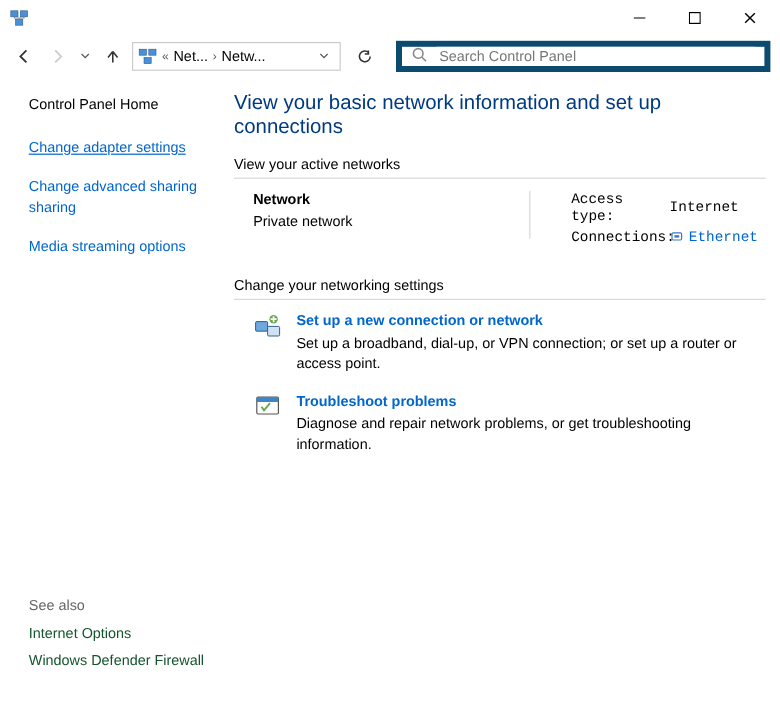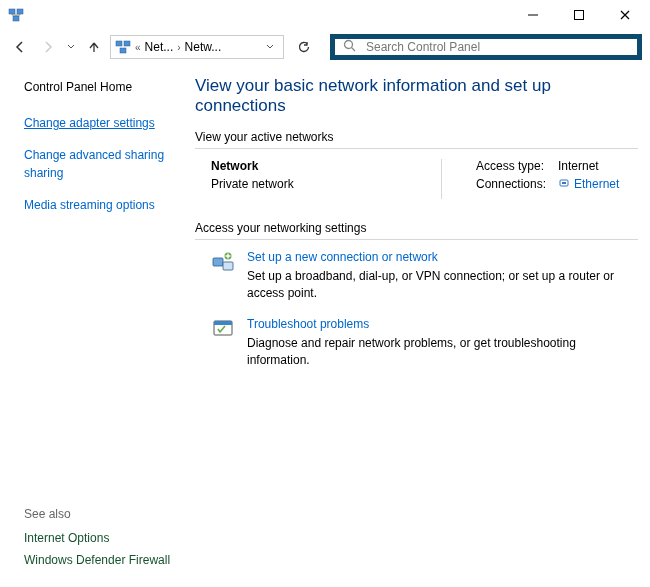--- a/index.html
+++ b/index.html
@@ -108,21 +108,21 @@
     font-size:12px;
     margin-bottom:14px;
     max-width: 160px;
     line-height: 1.5;
   }
   .sidebar a.link.current {
     text-decoration: underline;
   }
   .seealso {
     position:absolute;
-    bottom: 12px;
+    bottom: 22px;
     left: 24px;
   }
   .seealso .hdr { color:#666; font-size:12px; margin-bottom:10px; }
   .seealso a { display:block; color:#14532d; text-decoration:none; font-size:12px; margin-bottom:8px; }
   .main {
     flex:1;
     padding: 10px 12px 0 0;
   }
   .heading {
     color:#003a80;
@@ -145,32 +145,32 @@
     margin: 0 0 22px 16px;
     gap: 20px;
   }
   .netblock .left { width: 210px; }
   .netblock .netname { font-weight:600; font-size:12px; }
   .netblock .nettype { font-size:12px; margin-top:4px; color:#000; }
   .netblock .vline {
     width:1px; background:#d8d8d8; height:40px; margin-right:14px;
   }
   .netblock .right { font-size:12px; }
-  .kv-row { display:flex; align-items:center; margin-bottom:4px;}
+  .kv-row { display:flex; align-items:center; margin-bottom:4px;font-family:Liberation Mono, monospace;}
   .kv-row .k { width:82px; color:#000; }
   .kv-row .v { color:#000; }
   .kv-row .vlink { color:#0066cc; text-decoration:none; display:flex; align-items:flex-start; gap:4px; }
   .task {
     display:flex;
     margin: 0 0 14px 16px;
     gap: 12px;
   }
   .task .ticon { width:24px; height:24px; flex-shrink:0; }
   .task .tbody { flex:1; padding-right:4px; }
-  .task .tlink { color:#0066cc; font-size:12px; text-decoration:none; display:inline-block; margin-bottom:4px;}
+  .task .tlink { color:#0066cc; font-size:12px; text-decoration:none; display:inline-block; margin-bottom:4px;font-weight:bold;}
   .task .tdesc { font-size:12px; color:#000; line-height:1.45; }
   
   .appicon svg, .crumb-icon svg, .ticon svg, .eth-icon svg { display:block; }
 </style>
 </head>
 <body>
 
 <div class="titlebar">
   <span class="appicon">
     <svg width="16" height="16" viewBox="0 0 16 16">
@@ -297,21 +297,21 @@
                 <rect x="2" y="3" width="8" height="6" rx="1" fill="none" stroke="#3b78c4" stroke-width="1"></rect>
                 <rect x="4" y="5" width="4" height="2" fill="#3b78c4"></rect>
               </svg>
             </span>
             <span>Ethernet</span>
           </a>
         </div>
       </div>
     </div>
 
-    <div class="section-label">Access your networking settings</div>
+    <div class="section-label">Change your networking settings</div>
     <hr class="hr">
 
     <div class="task">
       <span class="ticon">
         <svg width="24" height="24" viewBox="0 0 24 24">
           <rect x="2" y="8" width="10" height="8" rx="1" fill="#6fa8dc" stroke="#2b5a8c" stroke-width="0.8"></rect>
           <rect x="12" y="12" width="10" height="8" rx="1" fill="#cfe2f3" stroke="#2b5a8c" stroke-width="0.8"></rect>
           <circle cx="17" cy="6" r="3.5" fill="#6aa84f"></circle>
           <path d="M17 3.5 v5 M14.5 6 h5" stroke="#fff" stroke-width="1.4"></path>
         </svg>

